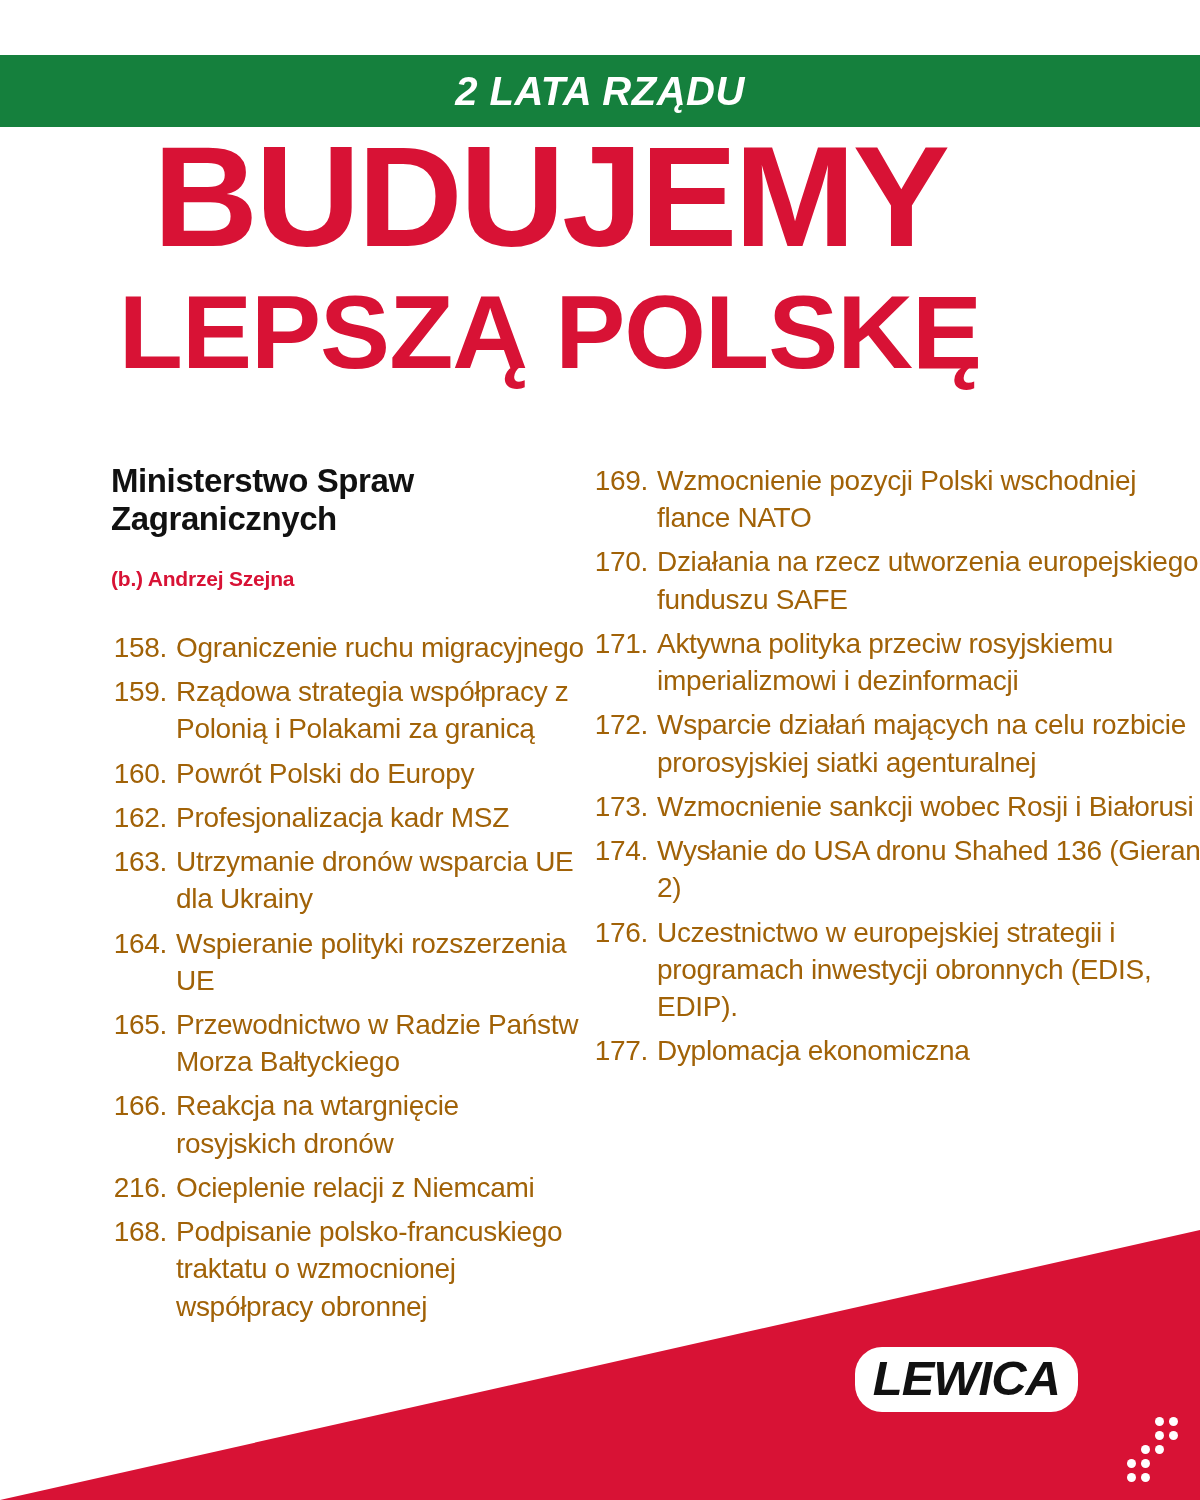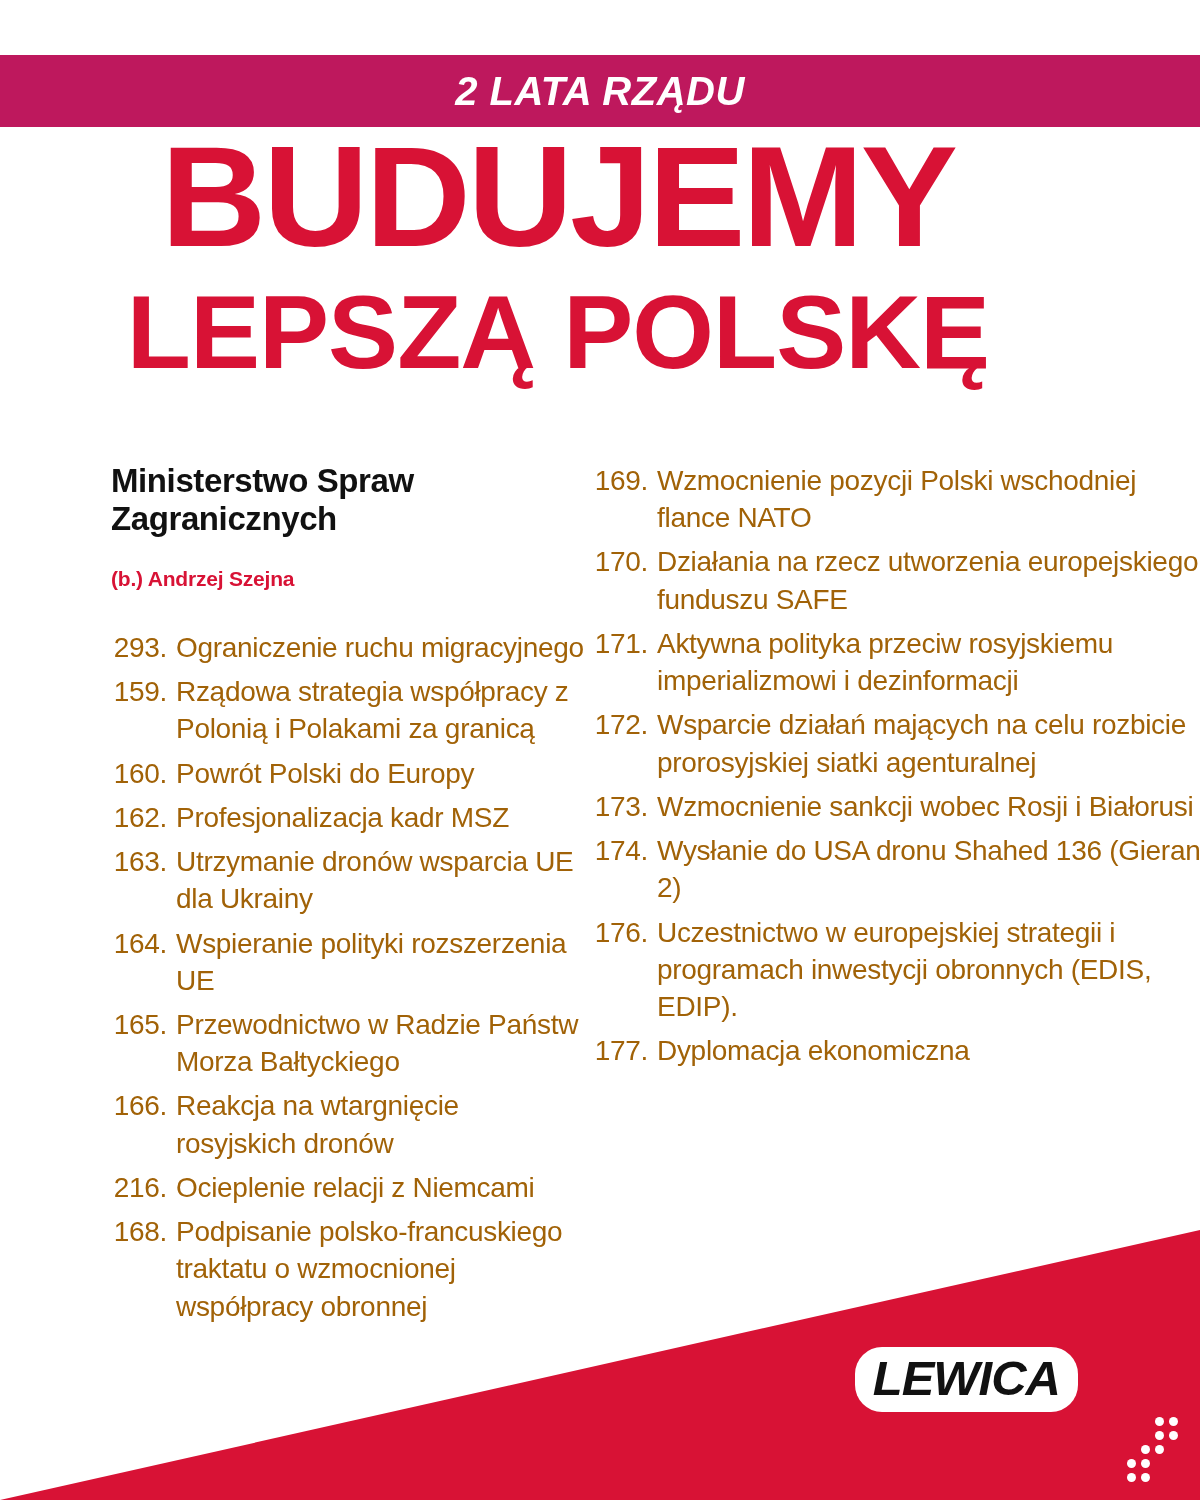--- a/index.html
+++ b/index.html
@@ -15,21 +15,21 @@
     position: relative;
   }
 
   
   .top-banner {
     position: absolute;
     top: 55px;
     left: 0;
     width: 1200px;
     height: 72px;
-    background: #be185d;
+    background: #15803d;
     display: flex;
     align-items: center;
     justify-content: center;
   }
   .top-banner-text {
     color: #ffffff;
     font-size: 40px;
     font-weight: bold;
     font-style: italic;
     letter-spacing: 0.5px;
@@ -37,21 +37,20 @@
     text-transform: uppercase;
   }
 
   
   .headline-wrap {
     position: absolute;
     top: 138px;
     left: 0;
     width: 1100px;
     text-align: center;
-    padding-left: 8px;
   }
   .headline-1 {
     color: #d81235;
     font-size: 143px;
     line-height: 0.82;
     font-weight: bold;
     letter-spacing: -3px;
     font-family: "Liberation Sans", sans-serif;
     transform: scaleX(1.02);
   }
@@ -194,21 +193,21 @@
   <div class="headline-2">LEPSZĄ POLSKĘ</div>
 </div>
 
 <div class="content">
 
   <div class="col-left">
     <div class="ministry-title">Ministerstwo Spraw Zagranicznych</div>
     <div class="minister-name">(b.) Andrzej Szejna</div>
     <ul class="item-list">
       <li>
-        <span class="num">293.</span>
+        <span class="num">158.</span>
         <span class="txt">Ograniczenie ruchu migracyjnego</span>
       </li>
       <li>
         <span class="num">159.</span>
         <span class="txt">Rządowa strategia współpracy z Polonią i Polakami za granicą</span>
       </li>
       <li>
         <span class="num">160.</span>
         <span class="txt">Powrót Polski do Europy</span>
       </li>

